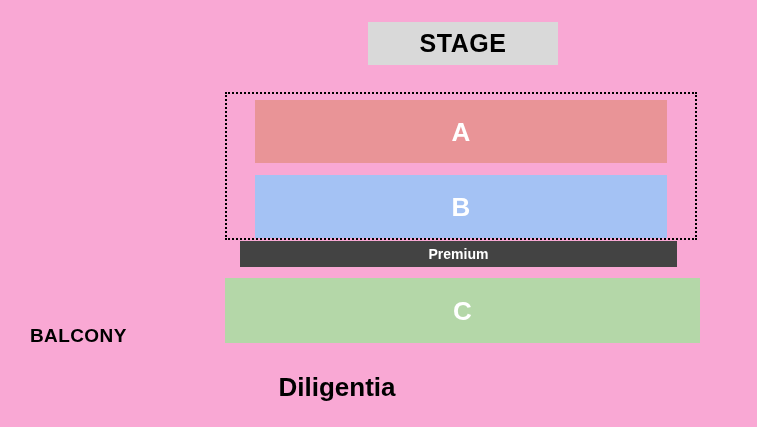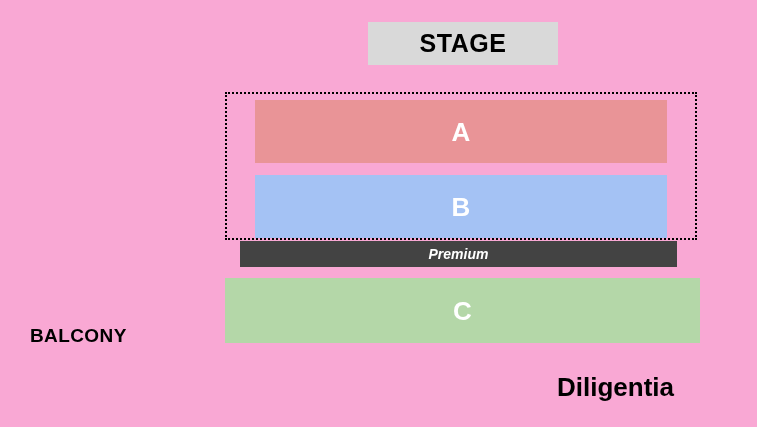--- a/index.html
+++ b/index.html
@@ -96,42 +96,41 @@
     background: #434343;
     display: flex;
     align-items: center;
     justify-content: center;
   }
   .premium-label {
     font-size: 14px;
     font-weight: bold;
     color: #ffffff;
     line-height: 1;
-    font-style: italic;
   }
 
   
   .balcony-label {
     position: absolute;
     left: 30px;
     top: 326px;
     font-size: 19px;
     font-weight: bold;
     color: #000000;
     letter-spacing: 0.4px;
     line-height: 1;
   }
 
   
   .venue-name {
     position: absolute;
     left: 0;
     top: 374px;
     width: 674px;
-    text-align: right;
+    text-align: center;
     font-size: 26px;
     font-weight: bold;
     color: #000000;
     line-height: 1;
   }
 </style>
 </head>
 <body>
 
 <div id="seating-chart">

